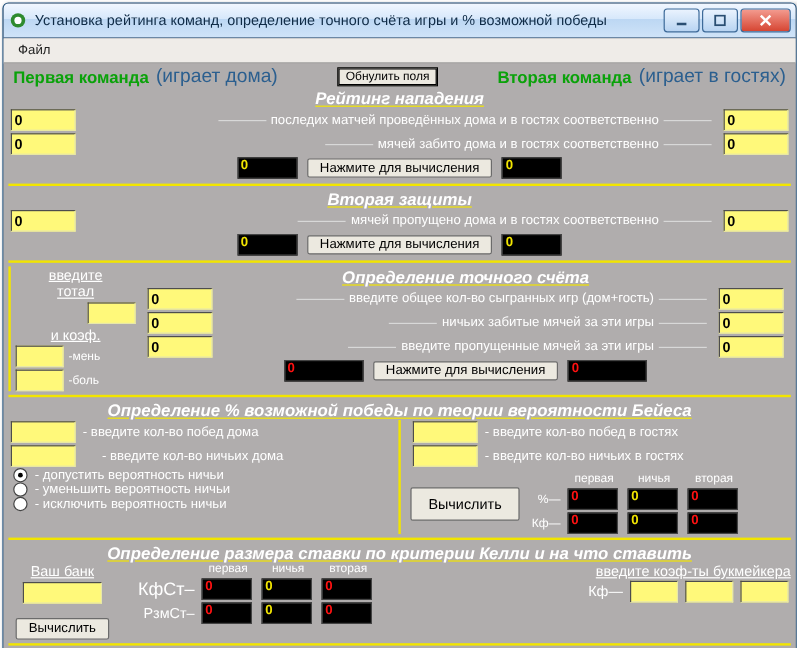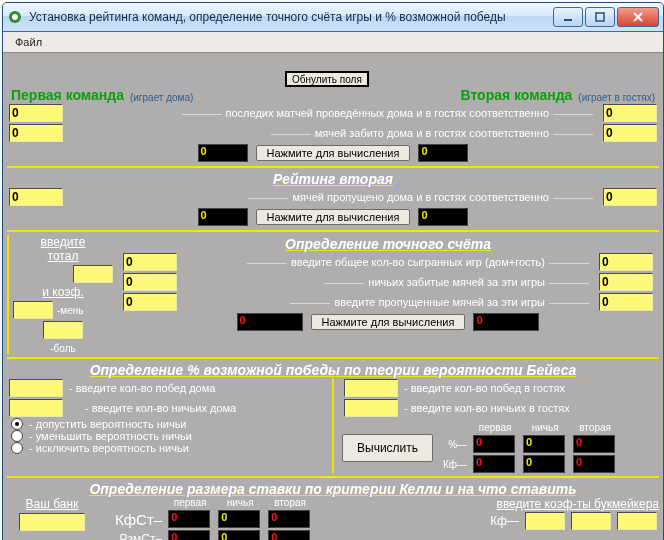--- a/index.html
+++ b/index.html
@@ -78,28 +78,27 @@
   }
 
   .team-row {
     display:flex;
     align-items:center;
     justify-content:space-between;
     padding: 0 4px;
   }
   .team-left, .team-right {
     display:flex;
-    align-items:flex-end;
+    align-items:center;
     gap:6px;
     font-size:14px;
     font-weight:bold;
-    margin-top:32px;
   }
   .team-green { color:#0aa20a; }
-  .team-sub { color:#2b5f8f; font-size:10px; font-weight:normal; }
+  .team-sub { color:#2b5f8f; font-size:16px; font-weight:normal; }
   .reset-btn {
     background:#ece9e0;
     border:1px solid #000;
     padding:0 6px;
     height:16px;
     font-size:10px;
     box-shadow: 0 0 0 1px #000 inset;
     cursor:pointer;
   }
 
@@ -254,20 +253,21 @@
         <span class="team-green">Первая команда</span>
         <span class="team-sub">(играет дома)</span>
       </div>
       <button class="reset-btn">Обнулить поля</button>
       <div class="team-right">
         <span class="team-green">Вторая команда</span>
         <span class="team-sub">(играет в гостях)</span>
       </div>
     </div>
 
+    <div class="section-title">Рейтинг нападения</div>
 
     <div class="inline-row">
       <input class="yellow-in" value="0" style="">
       <div class="spacer">последих матчей проведённых дома и в гостях соответственно</div>
       <input class="yellow-in" value="0" style="">
     </div>
 
     <div class="inline-row">
       <input class="yellow-in" value="0" style="">
       <div class="spacer">мячей забито дома и в гостях соответственно</div>
@@ -275,21 +275,21 @@
     </div>
 
     <div class="inline-row" style="justify-content:center; gap:8px;">
       <span class="black-out yellowtxt">0</span>
       <button class="calc-btn">Нажмите для вычисления</button>
       <span class="black-out yellowtxt">0</span>
     </div>
 
     <hr class="yline">
 
-    <div class="section-title">Рейтинг вторая</div>
+    <div class="section-title">Вторая защиты</div>
 
     <div class="inline-row">
       <input class="yellow-in" value="0" style="">
       <div class="spacer">мячей пропущено дома и в гостях соответственно</div>
       <input class="yellow-in" value="0" style="">
     </div>
 
     <div class="inline-row" style="justify-content:center; gap:8px;">
       <span class="black-out yellowtxt">0</span>
       <button class="calc-btn">Нажмите для вычисления</button>
@@ -302,21 +302,21 @@
 
       <div style="width:100px; padding:0 4px; display:flex; flex-direction:column; gap:2px;" class="yline-v">
         <div class="side-label-h" style="white-space:pre-line;">введите
 тотал</div>
         <input class="yellow-in narrow" style="align-self: flex-end;">
         <div class="side-label-h">и коэф.</div>
         <div style="display:flex; align-items:center; gap:4px;">
           <input class="yellow-in narrow" style="">
           <span class="side-label">-мень</span>
         </div>
-        <div style="display:flex; align-items:center; gap:4px;flex-direction:column;">
+        <div style="display:flex; align-items:center; gap:4px;">
           <input class="yellow-in narrow" style="">
           <span class="side-label">-боль</span>
         </div>
       </div>
 
       <div style="flex:1; padding:0 4px;">
         <div class="section-title">Определение точного счёта</div>
         <div class="inline-row">
           <input class="yellow-in" value="0" style="">
           <div class="spacer" style="flex:1;">введите общее кол-во сыгранных игр (дом+гость)</div>

